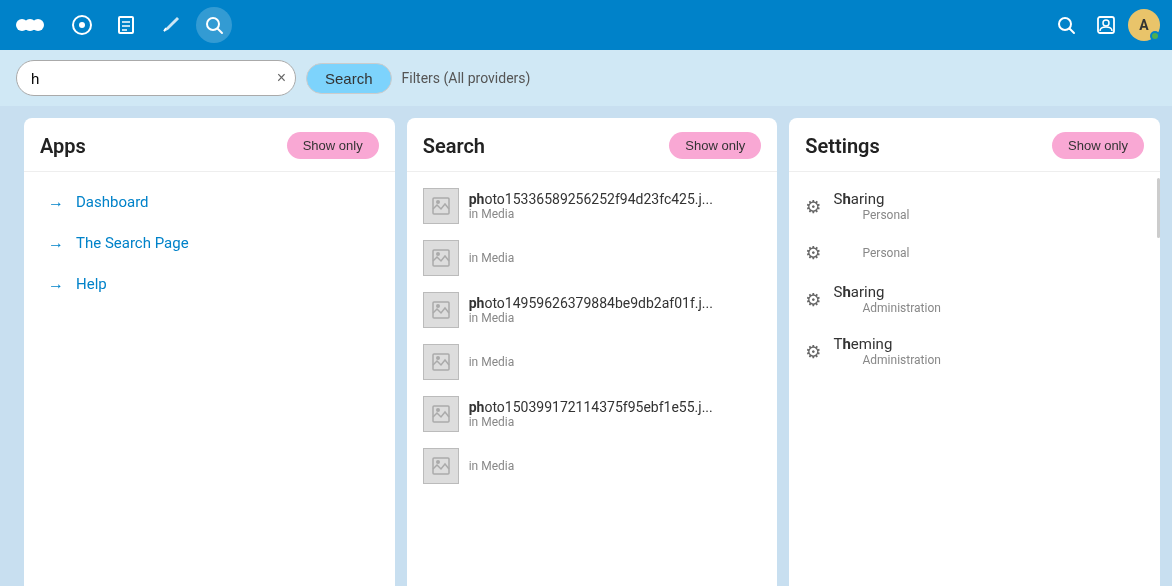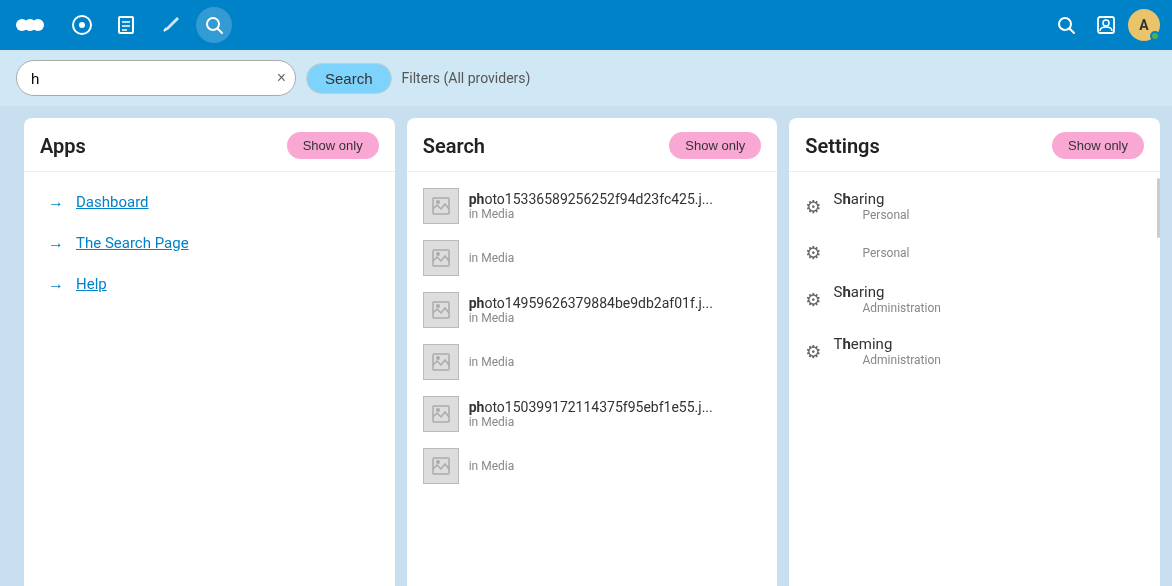--- a/index.html
+++ b/index.html
@@ -176,21 +176,20 @@
       margin: 2px 8px;
     }
     .app-arrow {
       color: #0082c9;
       font-size: 16px;
       font-weight: bold;
     }
     .app-label {
       font-size: 15px;
       color: #0082c9;
-      text-decoration: underline;
     }
 
     
     .file-item {
       display: flex;
       align-items: center;
       gap: 10px;
       padding: 8px 16px;
       cursor: pointer;
     }

